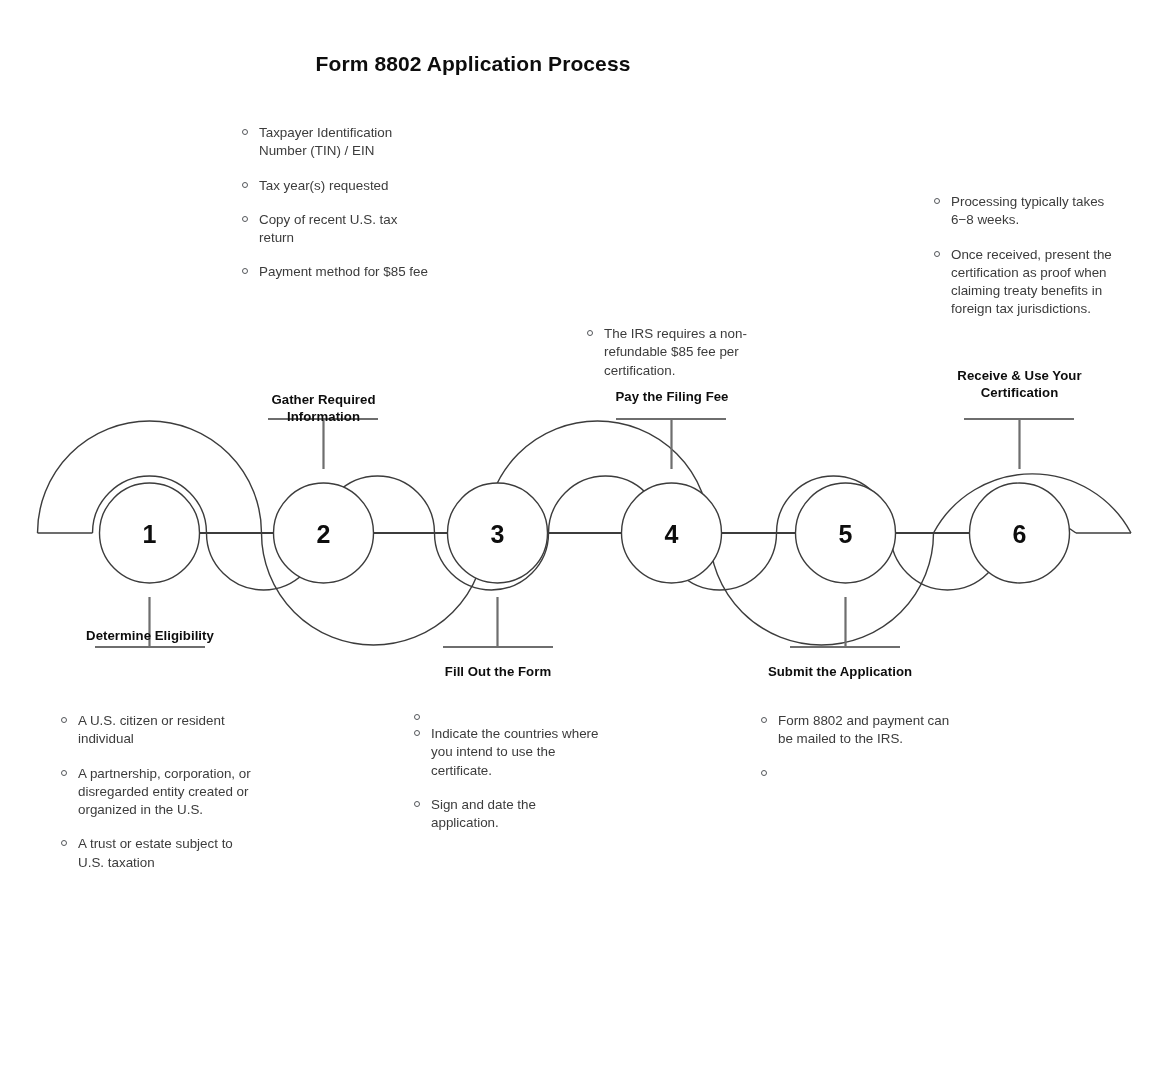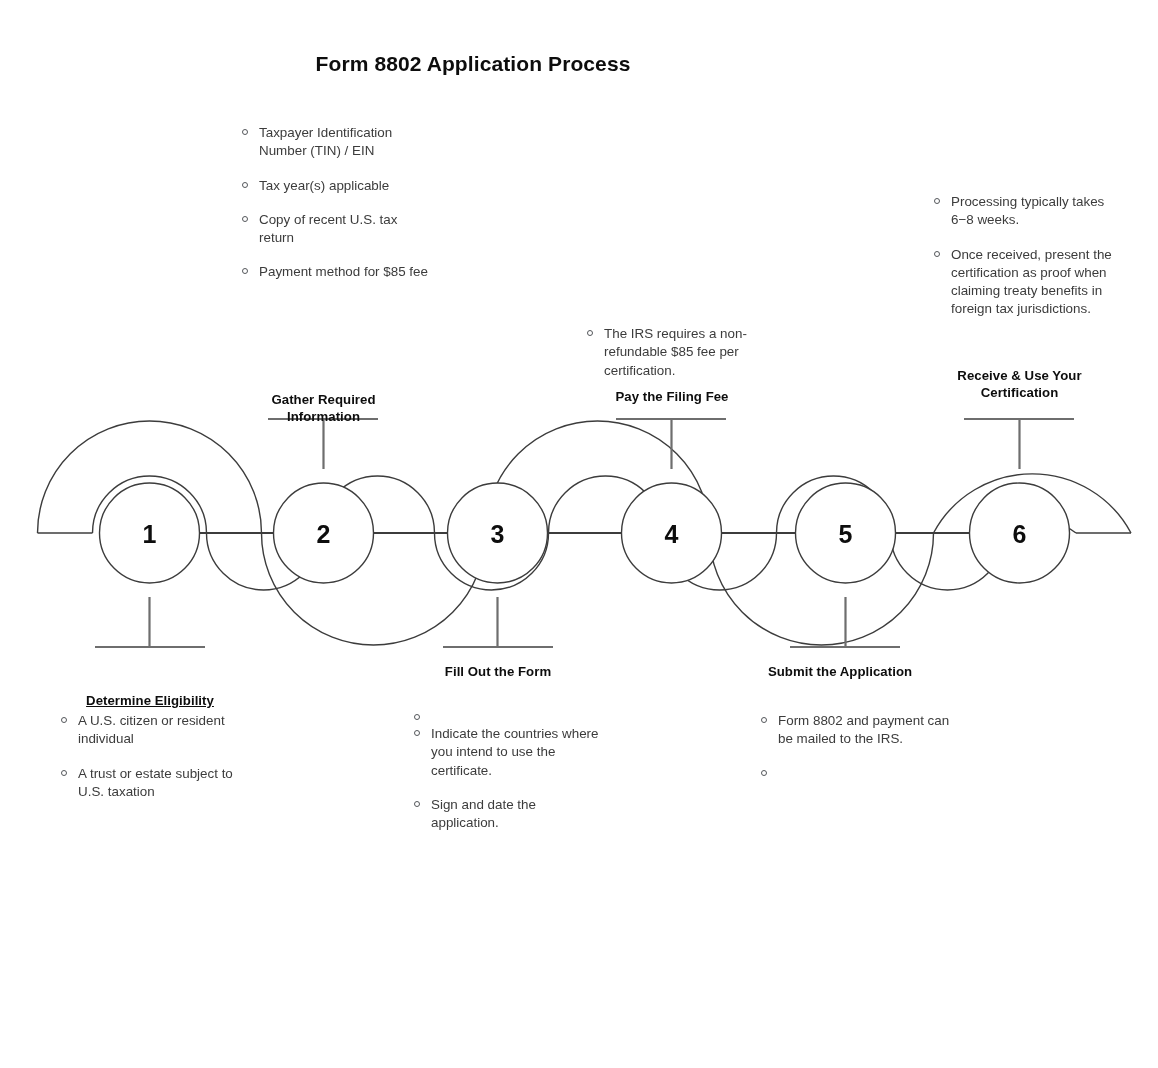--- a/index.html
+++ b/index.html
@@ -124,34 +124,35 @@
   <g text-anchor="middle">
     <text class="step-num" x="149.5" y="543">1</text>
     <text class="step-num" x="323.5" y="543">2</text>
     <text class="step-num" x="497.5" y="543">3</text>
     <text class="step-num" x="671.5" y="543">4</text>
     <text class="step-num" x="845.5" y="543">5</text>
     <text class="step-num" x="1019.5" y="543">6</text>
   </g>
 </svg>
 
-<div class="step-heading" style="left:50px; top:692px; width:200px;text-decoration:underline;">Determine Eligibility</div>
+<div class="step-heading" style="left:50px; top:627px; width:200px;">Determine Eligibility</div>
 <div class="step-heading" style="left:246px; top:367px; width:155px;margin-top:24px;">Gather Required Information</div>
 <div class="step-heading" style="left:398px; top:663px; width:200px;">Fill Out the Form</div>
 <div class="step-heading" style="left:572px; top:388px; width:200px;">Pay the Filing Fee</div>
 <div class="step-heading" style="left:740px; top:663px; width:200px;">Submit the Application</div>
 <div class="step-heading" style="left:933px; top:367px; width:173px;">Receive &amp; Use Your Certification</div>
 
 <ul class="bullet-list" style="left:47px; top:700px; width:200px;">
     <li class="bullet-item"><span class="dot"></span><span>A U.S. citizen or resident individual</span></li>
+    <li class="bullet-item"><span class="dot"></span><span>A partnership, corporation, or disregarded entity created or organized in the U.S.</span></li>
     <li class="bullet-item"><span class="dot"></span><span>A trust or estate subject to U.S. taxation</span></li>
   </ul>
 <ul class="bullet-list" style="left:228px; top:112px; width:192px;">
     <li class="bullet-item"><span class="dot"></span><span>Taxpayer Identification Number (TIN) / EIN</span></li>
-    <li class="bullet-item"><span class="dot"></span><span>Tax year(s) applicable</span></li>
+    <li class="bullet-item"><span class="dot"></span><span>Tax year(s) requested</span></li>
     <li class="bullet-item"><span class="dot"></span><span>Copy of recent U.S. tax return</span></li>
     <li class="bullet-item"><span class="dot"></span><span>Payment method for $85 fee</span></li>
   </ul>
 <ul class="bullet-list" style="left:400px; top:697px; width:190px;">
     <li class="bullet-item"><span class="dot"></span></li>
     <li class="bullet-item"><span class="dot"></span><span>Indicate the countries where you intend to use the certificate.</span></li>
     <li class="bullet-item"><span class="dot"></span><span>Sign and date the application.</span></li>
   </ul>
 <ul class="bullet-list" style="left:573px; top:313px; width:185px;">
     <li class="bullet-item"><span class="dot"></span><span>The IRS requires a non-refundable $85 fee per certification.</span></li>

